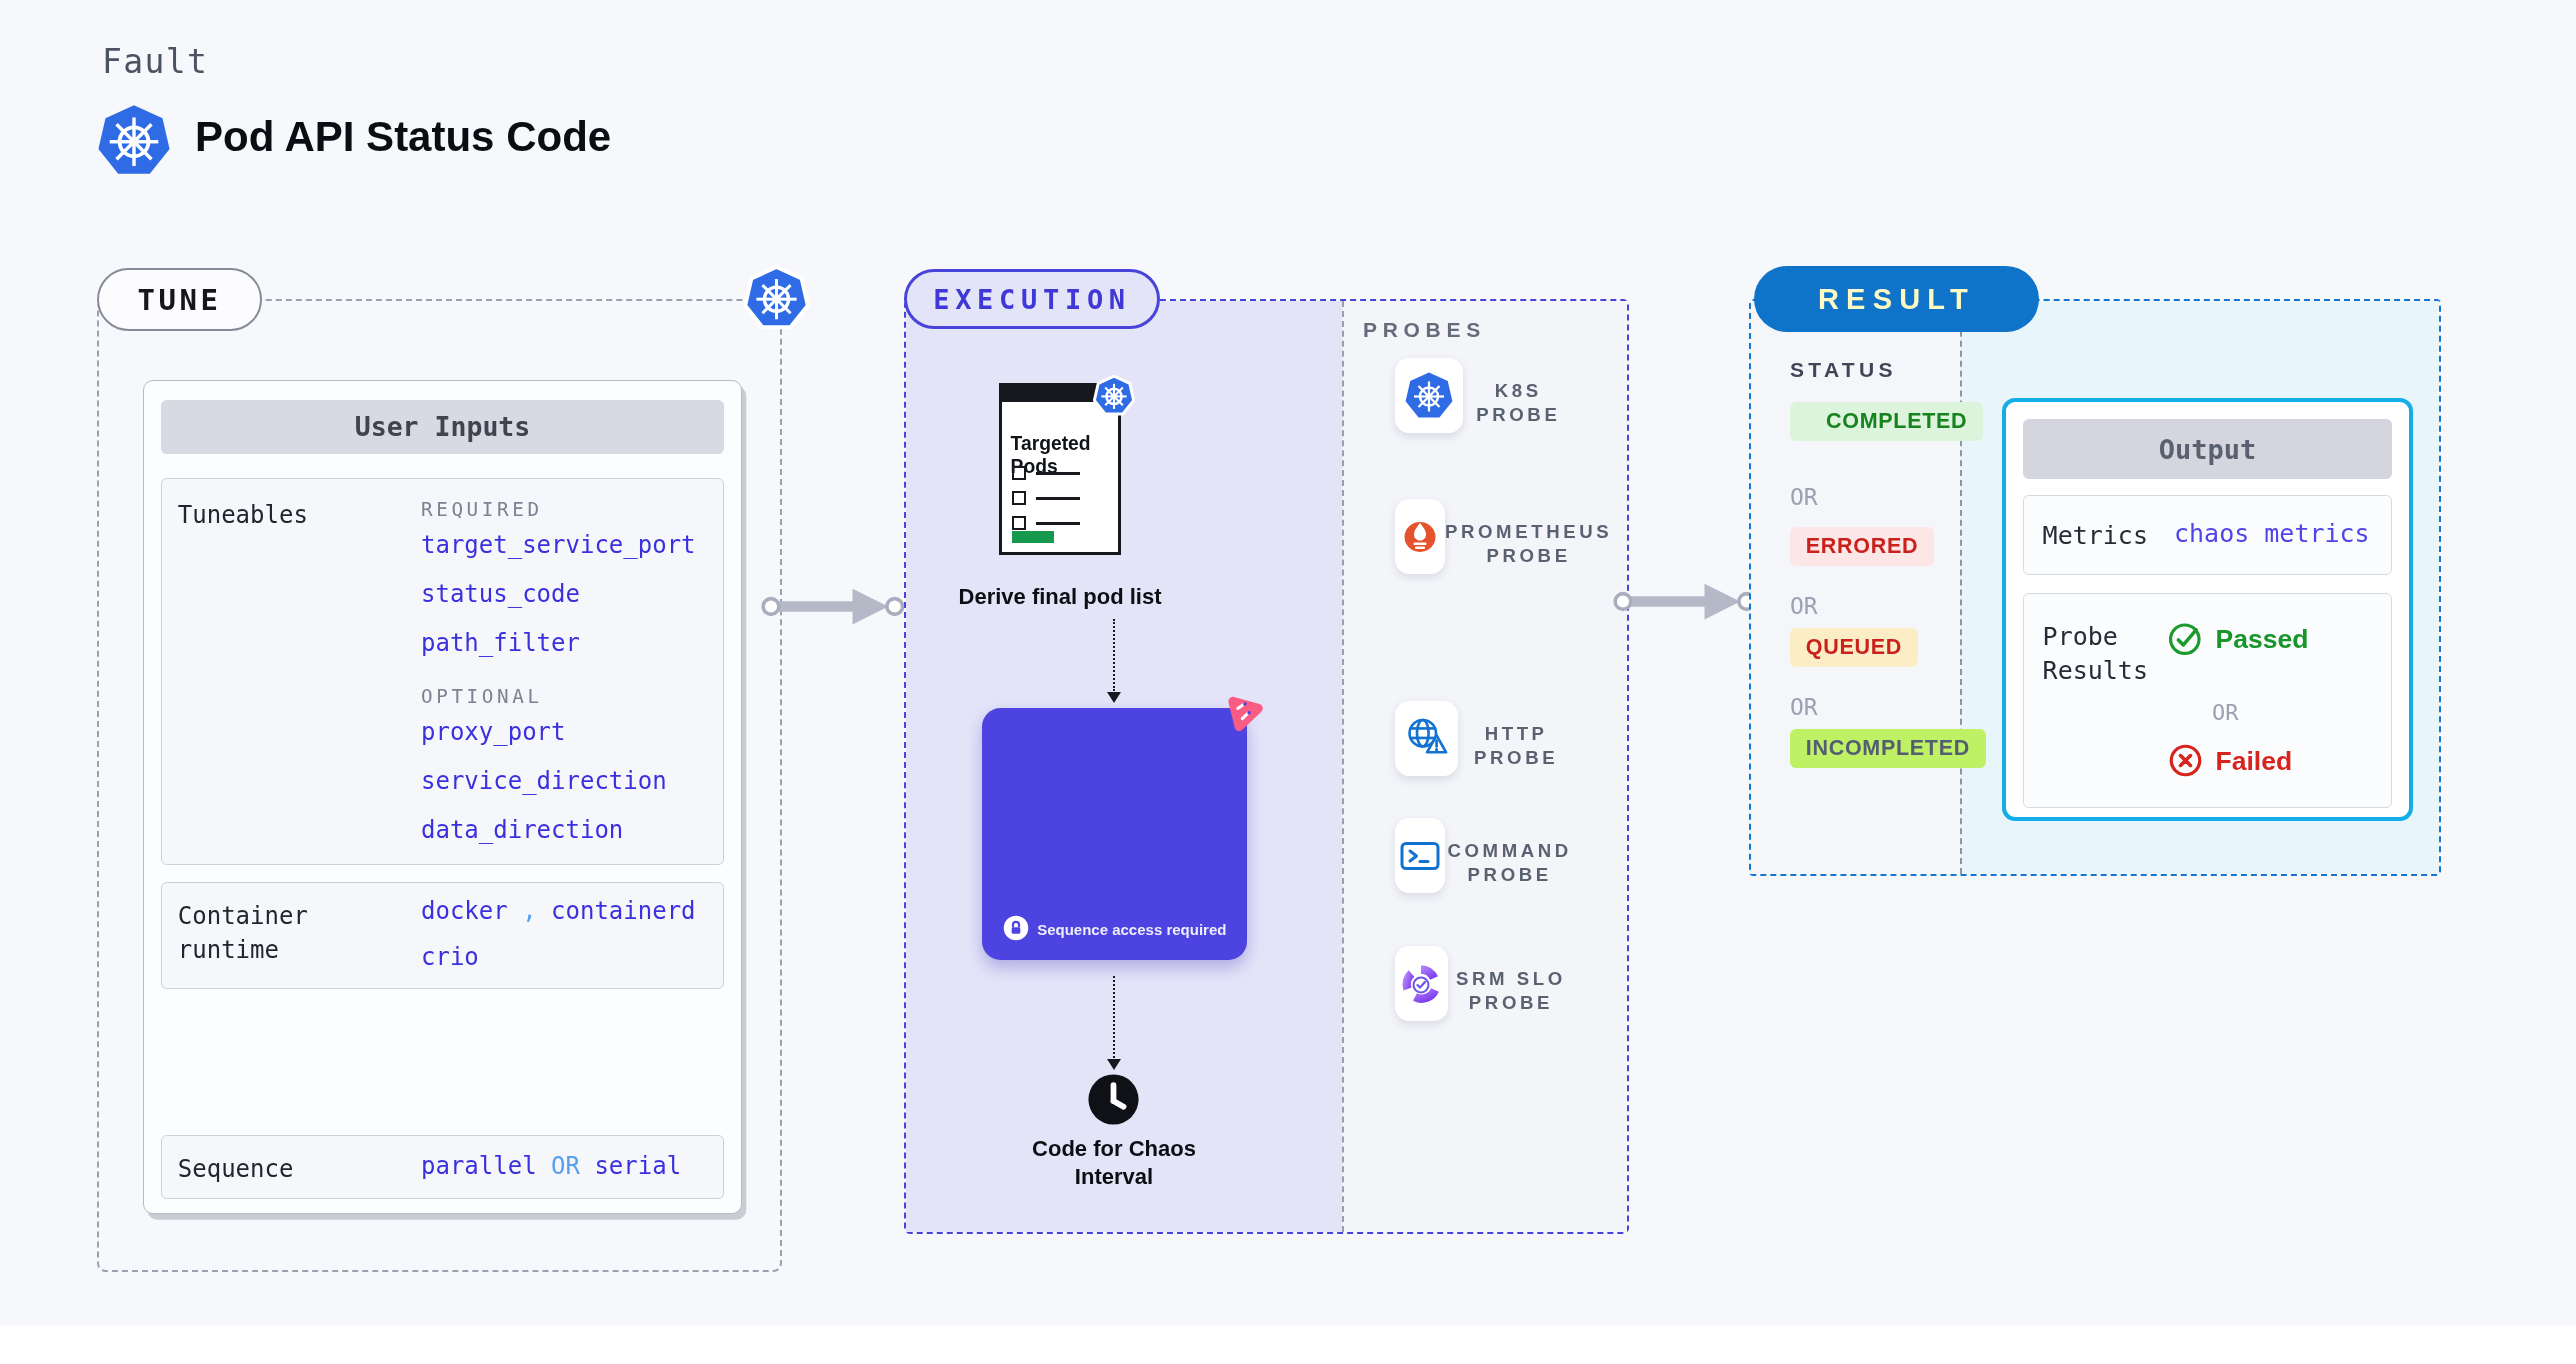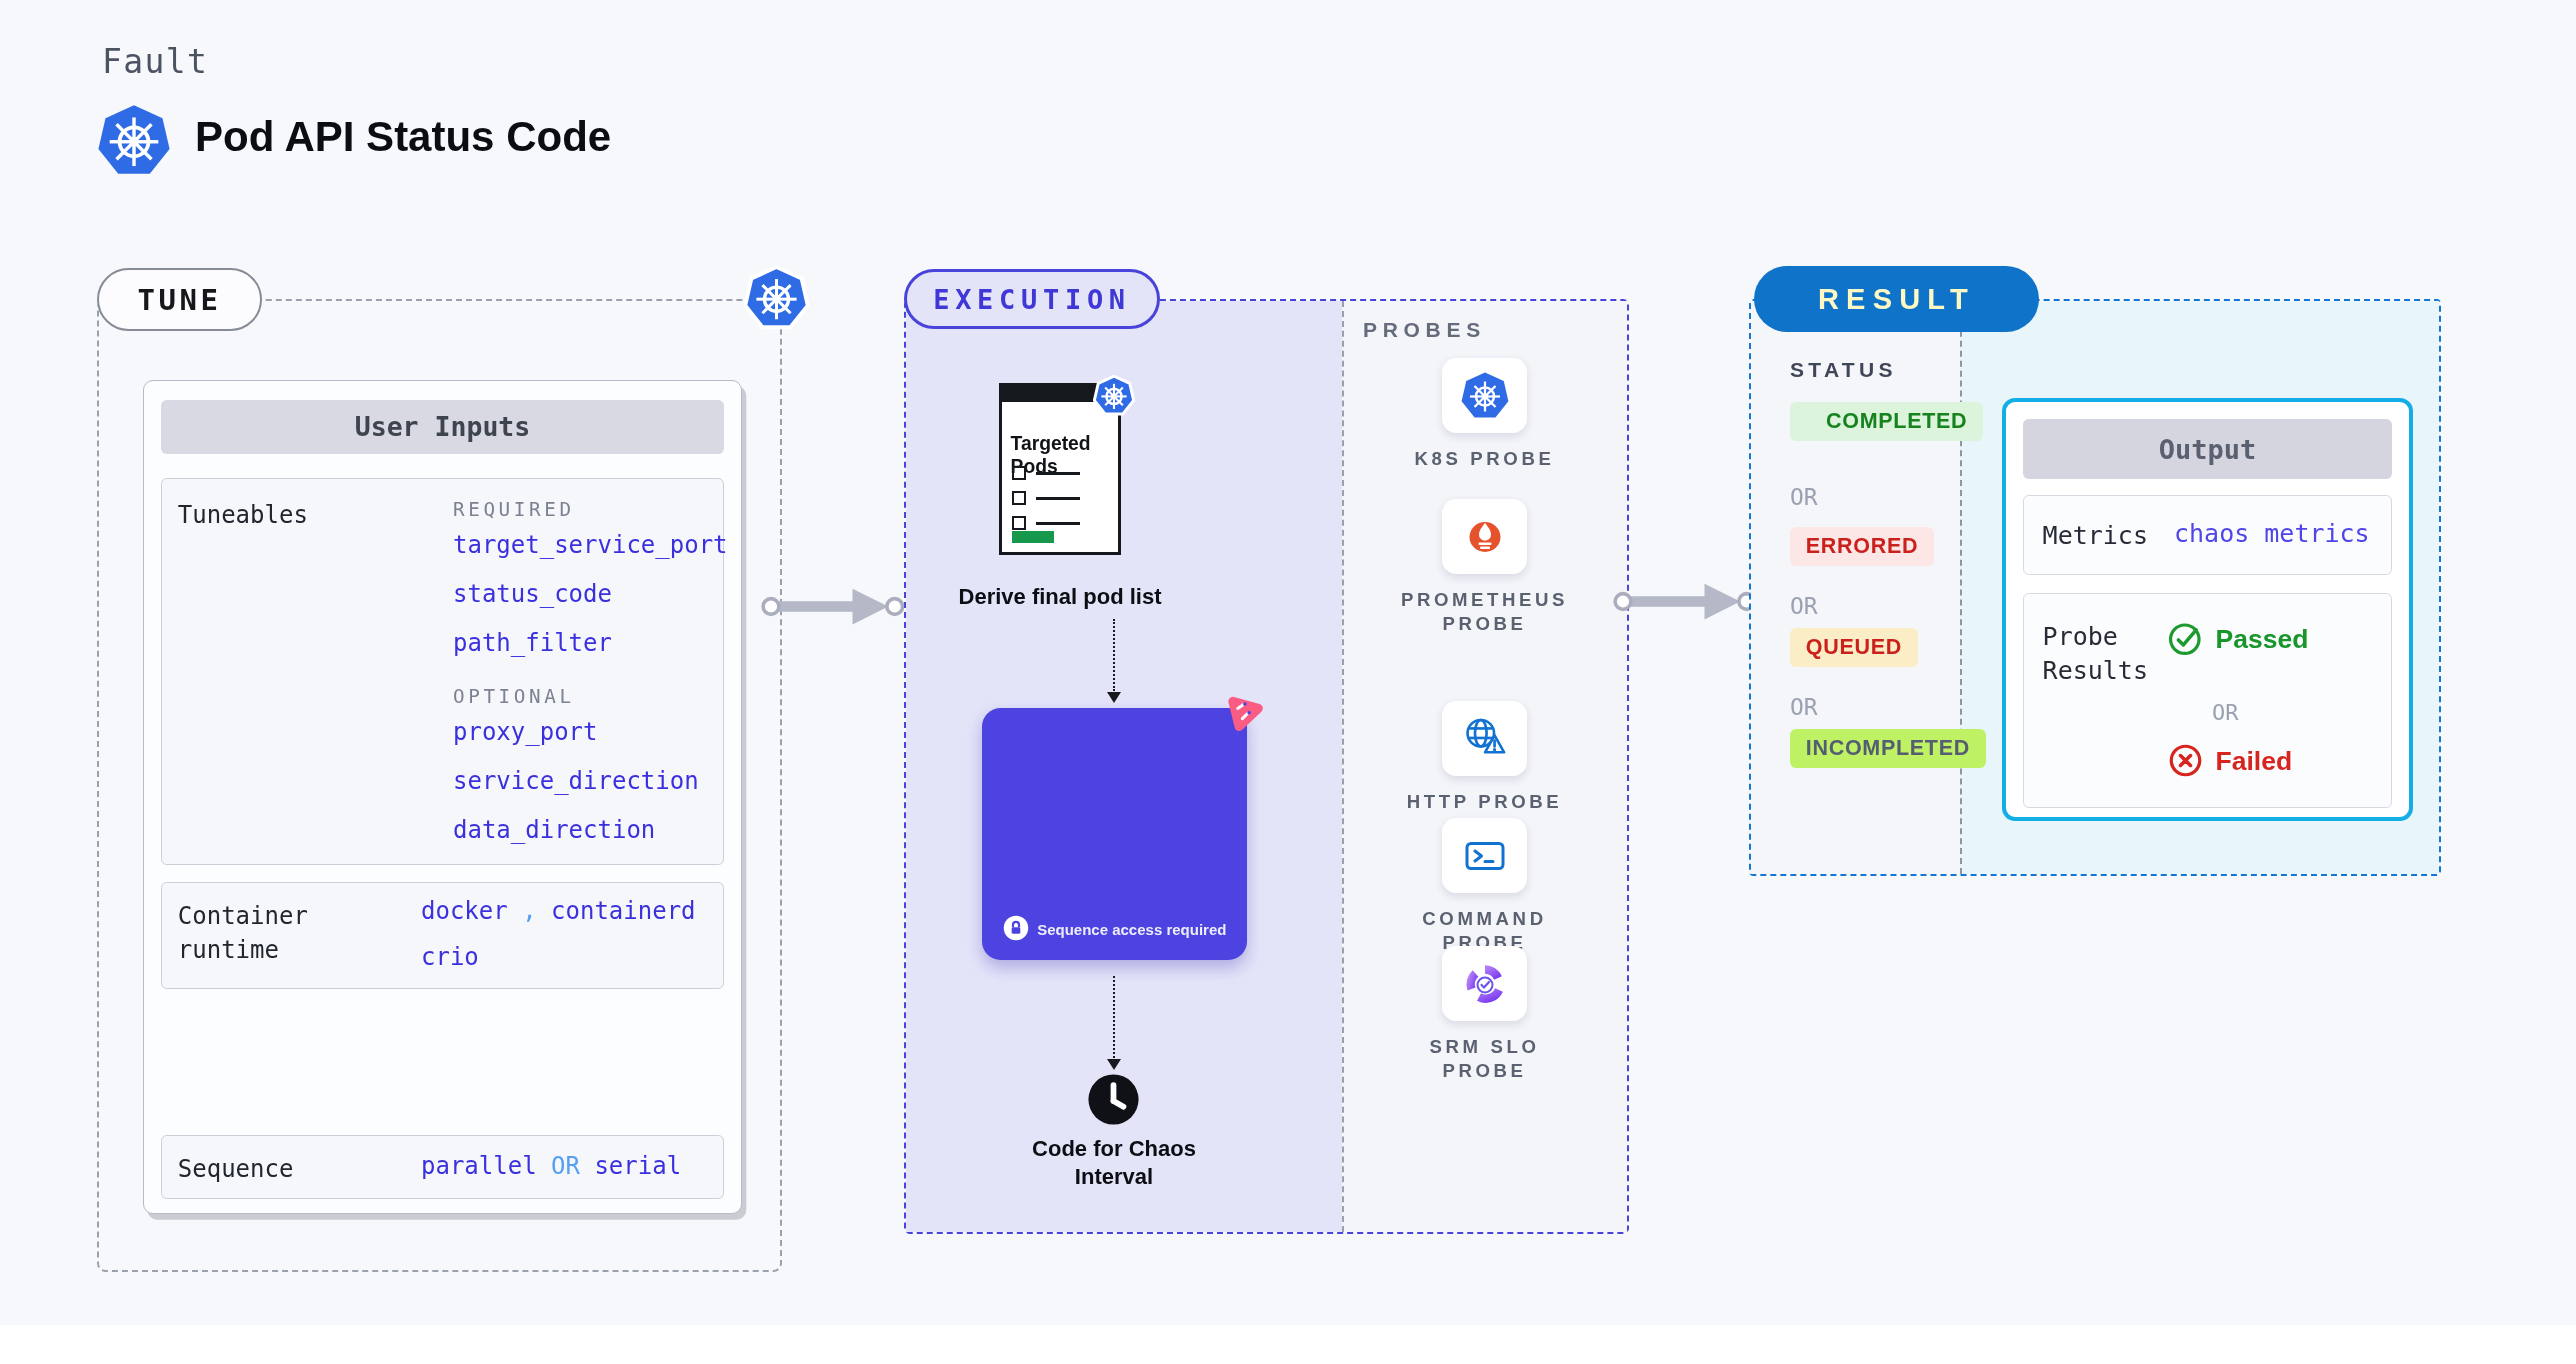--- a/index.html
+++ b/index.html
@@ -55,21 +55,21 @@
   .dot-arrowhead{width:0;height:0;border-left:7.9px solid transparent;border-right:7.9px solid transparent;border-top:11.5px solid #17191f;}
   .action-box{left:76px;top:407px;width:265px;height:252px;background:#4c43e0;border-radius:18.6px;
               box-shadow:0 7.2px 15.8px rgba(43,33,170,.28);box-sizing:border-box;}
   .action-text{position:absolute;left:17px;right:17px;top:29px;color:#ffffff;font-size:21.5px;font-weight:bold;
                line-height:28px;text-align:center;}
   .priv-row{position:absolute;left:0;right:0;bottom:17px;display:flex;align-items:center;justify-content:center;gap:8.6px;}
   .priv-text{color:#eeedfb;font-size:15px;font-weight:bold;}
 
   
   .probes-heading{left:457px;top:17px;font-size:21px;font-weight:bold;letter-spacing:5.7px;color:#646b7b;}
-  .probe-item{left:489px;width:179px;display:flex;flex-direction:column;align-items:center;}
+  .probe-item{left:489px;width:179px;display:flex;flex-direction:row;align-items:center;}
   .probe-card{width:85px;height:75px;background:#ffffff;border-radius:14.3px;box-shadow:0 3.6px 8.6px rgba(30,40,80,.12);
               display:flex;align-items:center;justify-content:center;}
   .probe-label{margin-top:14.3px;font-size:18.6px;font-weight:bold;letter-spacing:3.6px;color:#5a6170;
                text-align:center;line-height:24px;}
 
   
   .status-heading{left:39px;top:57px;font-size:21px;font-weight:bold;letter-spacing:4.3px;color:#3f4657;}
   .status-badge{position:absolute;left:39px;height:39px;display:inline-flex;align-items:center;
                 padding:0 15.8px;border-radius:6.4px;font-size:21.5px;font-weight:bold;letter-spacing:0.7px;}
   .st-success{background:#dcf3dc;color:#17831f;}
@@ -112,21 +112,21 @@
     </svg>
   </span>
   <div class="abs page-title sans">Pod API Status Code</div>
 
   <div class="abs tune-box">
     <div class="abs ui-card">
       <div class="abs ui-header mono">User Inputs</div>
 
       <div class="abs ui-row" style="top:97px;height:387px;">
         <span class="row-label mono" style="top:18.6px;">Tuneables</span>
-        <div class="val-col" style="top:11.5px;margin-left:32px;">
+        <div class="val-col" style="top:11.5px;">
           <div class="vh mono">REQUIRED</div>
           <div class="vv mono">target_service_port</div>
           <div class="vv mono">status_code</div>
           <div class="vv mono">path_filter</div>
           <div class="vh mono">OPTIONAL</div>
           <div class="vv mono">proxy_port</div>
           <div class="vv mono">service_direction</div>
           <div class="vv mono">data_direction</div>
         </div>
       </div>

